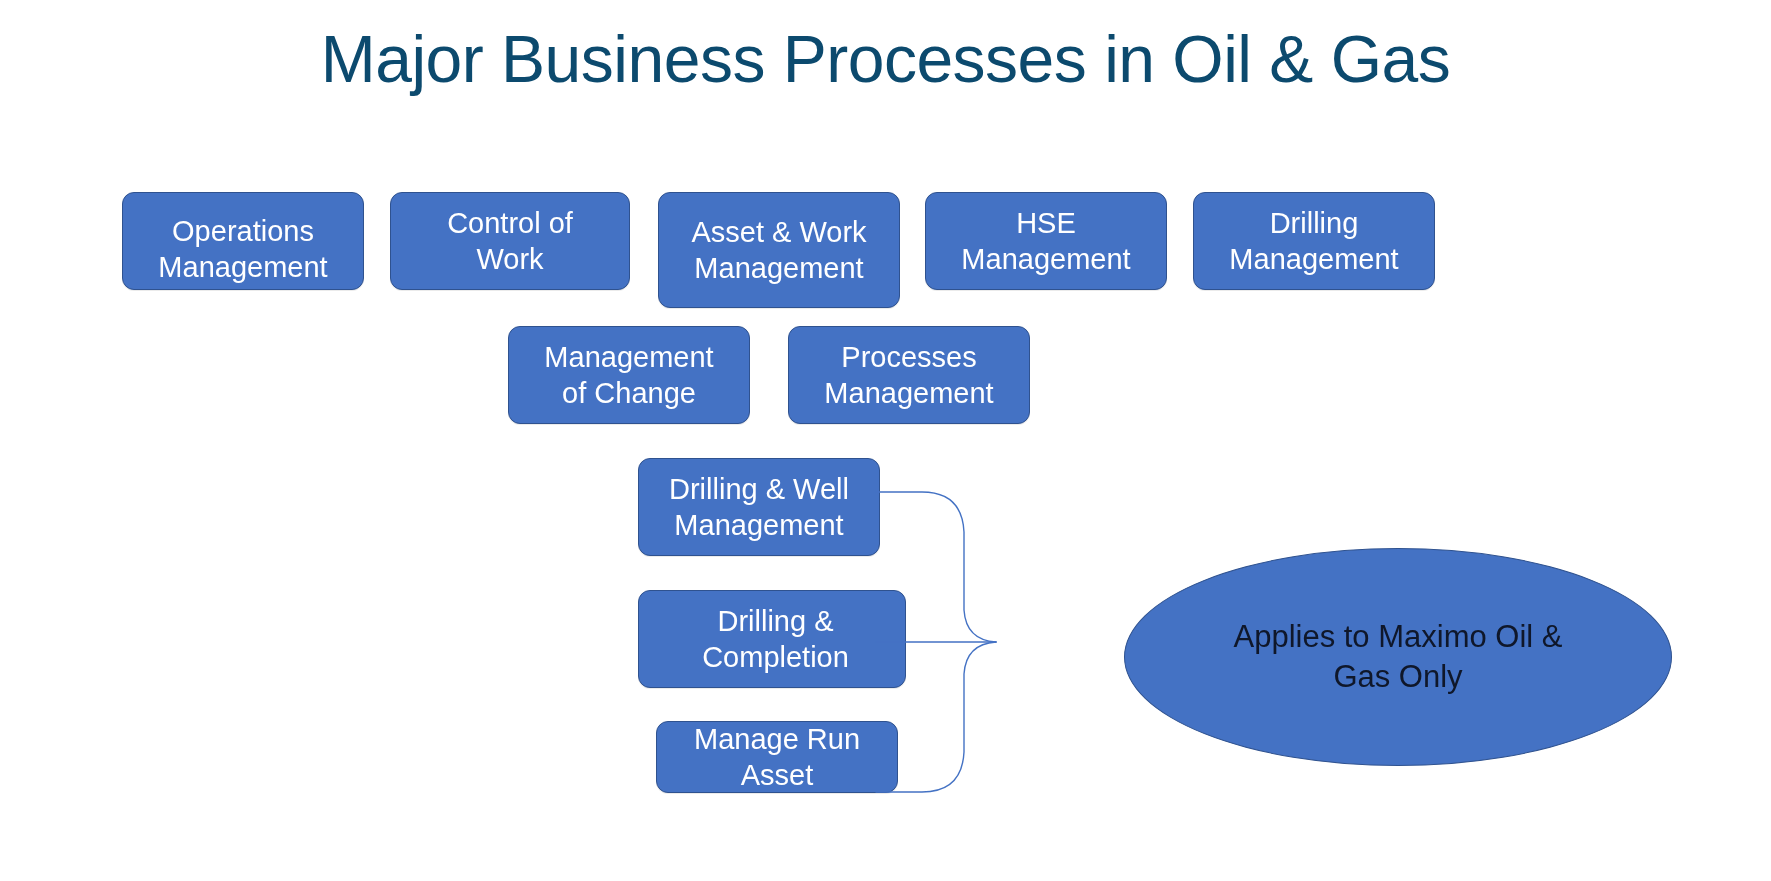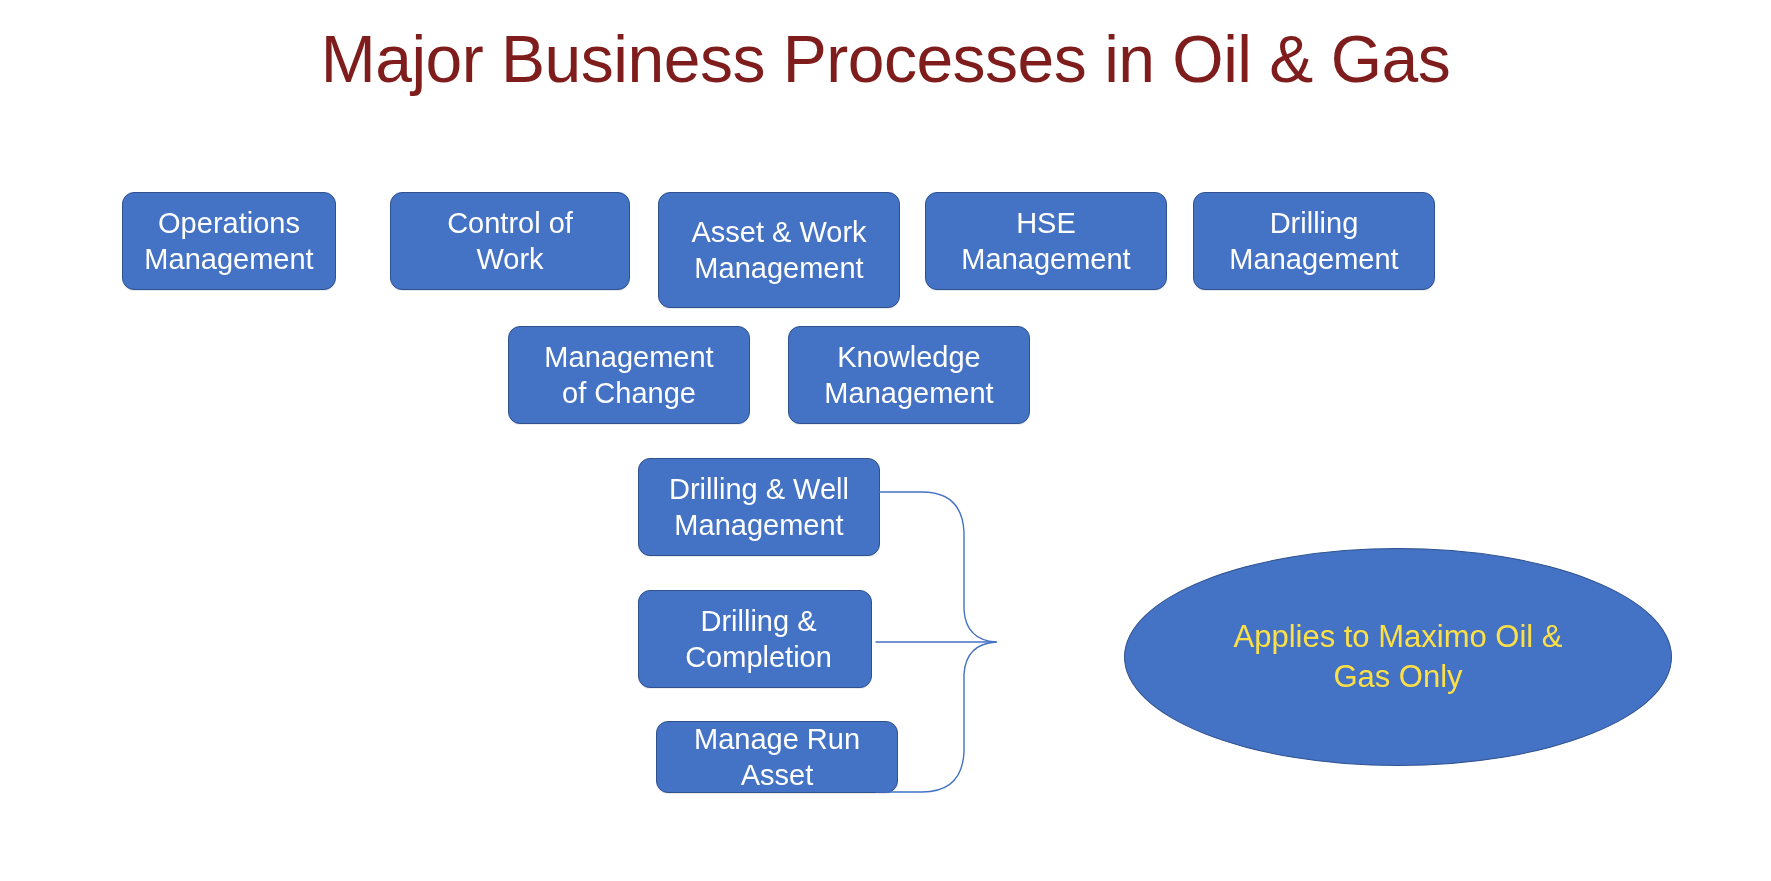--- a/index.html
+++ b/index.html
@@ -22,21 +22,21 @@
   
   #slide-title {
     position: absolute;
     left: 0;
     top: 22px;
     width: 1771px;
     text-align: center;
     font-size: 66px;
     line-height: 1.15;
     font-weight: 400;
-    color: #7f1d1d;
+    color: #0c4a6e;
     letter-spacing: -0.5px;
     white-space: nowrap;
   }
 
   
   .proc-box {
     position: absolute;
     box-sizing: border-box;
     background: #4472C4;
     border: 1.5px solid #2F528F;
@@ -62,21 +62,21 @@
   #ellipse-callout {
     position: absolute;
     box-sizing: border-box;
     left: 1124px;
     top: 548px;
     width: 548px;
     height: 218px;
     background: #4472C4;
     border: 1.5px solid #2F528F;
     border-radius: 50%;
-    color: #fde047;
+    color: #0f172a;
     display: flex;
     align-items: center;
     justify-content: center;
     text-align: center;
     font-size: 31px;
     line-height: 1.3;
   }
   #ellipse-callout .lines span { display: block; }
 
   
@@ -90,21 +90,21 @@
     pointer-events: none;
   }
 </style>
 </head>
 <body>
 
 <div id="slide">
 
   <div id="slide-title">Major Business Processes in Oil &amp; Gas</div>
 
-  <div class="proc-box" style="left:122px; top:192px; width:214px; height:98px;">
+  <div class="proc-box" style="left:122px; top:192px; width:242px; height:98px;align-items:flex-end;">
     <span class="lines">
       <span>Operations</span>
       <span>Management</span>
     </span>
   </div>
 
   <div class="proc-box" style="left:390px; top:192px; width:240px; height:98px;">
     <span class="lines">
       <span>Control of</span>
       <span>Work</span>
@@ -134,33 +134,33 @@
 
   <div class="proc-box" style="left:508px; top:326px; width:242px; height:98px;">
     <span class="lines">
       <span>Management</span>
       <span>of Change</span>
     </span>
   </div>
 
   <div class="proc-box" style="left:788px; top:326px; width:242px; height:98px;">
     <span class="lines">
-      <span>Knowledge</span>
+      <span>Processes</span>
       <span>Management</span>
     </span>
   </div>
 
   <div class="proc-box" style="left:638px; top:458px; width:242px; height:98px;">
     <span class="lines">
       <span>Drilling &amp; Well</span>
       <span>Management</span>
     </span>
   </div>
 
-  <div class="proc-box" style="left:638px; top:590px; width:234px; height:98px;padding-left:15px;">
+  <div class="proc-box" style="left:638px; top:590px; width:268px; height:98px;padding-left:15px;">
     <span class="lines">
       <span>Drilling &amp;</span>
       <span>Completion</span>
     </span>
   </div>
 
   <div class="proc-box" style="left:656px; top:721px; width:242px; height:72px;">
     <span class="lines">
       <span>Manage Run</span>
       <span>Asset</span>

